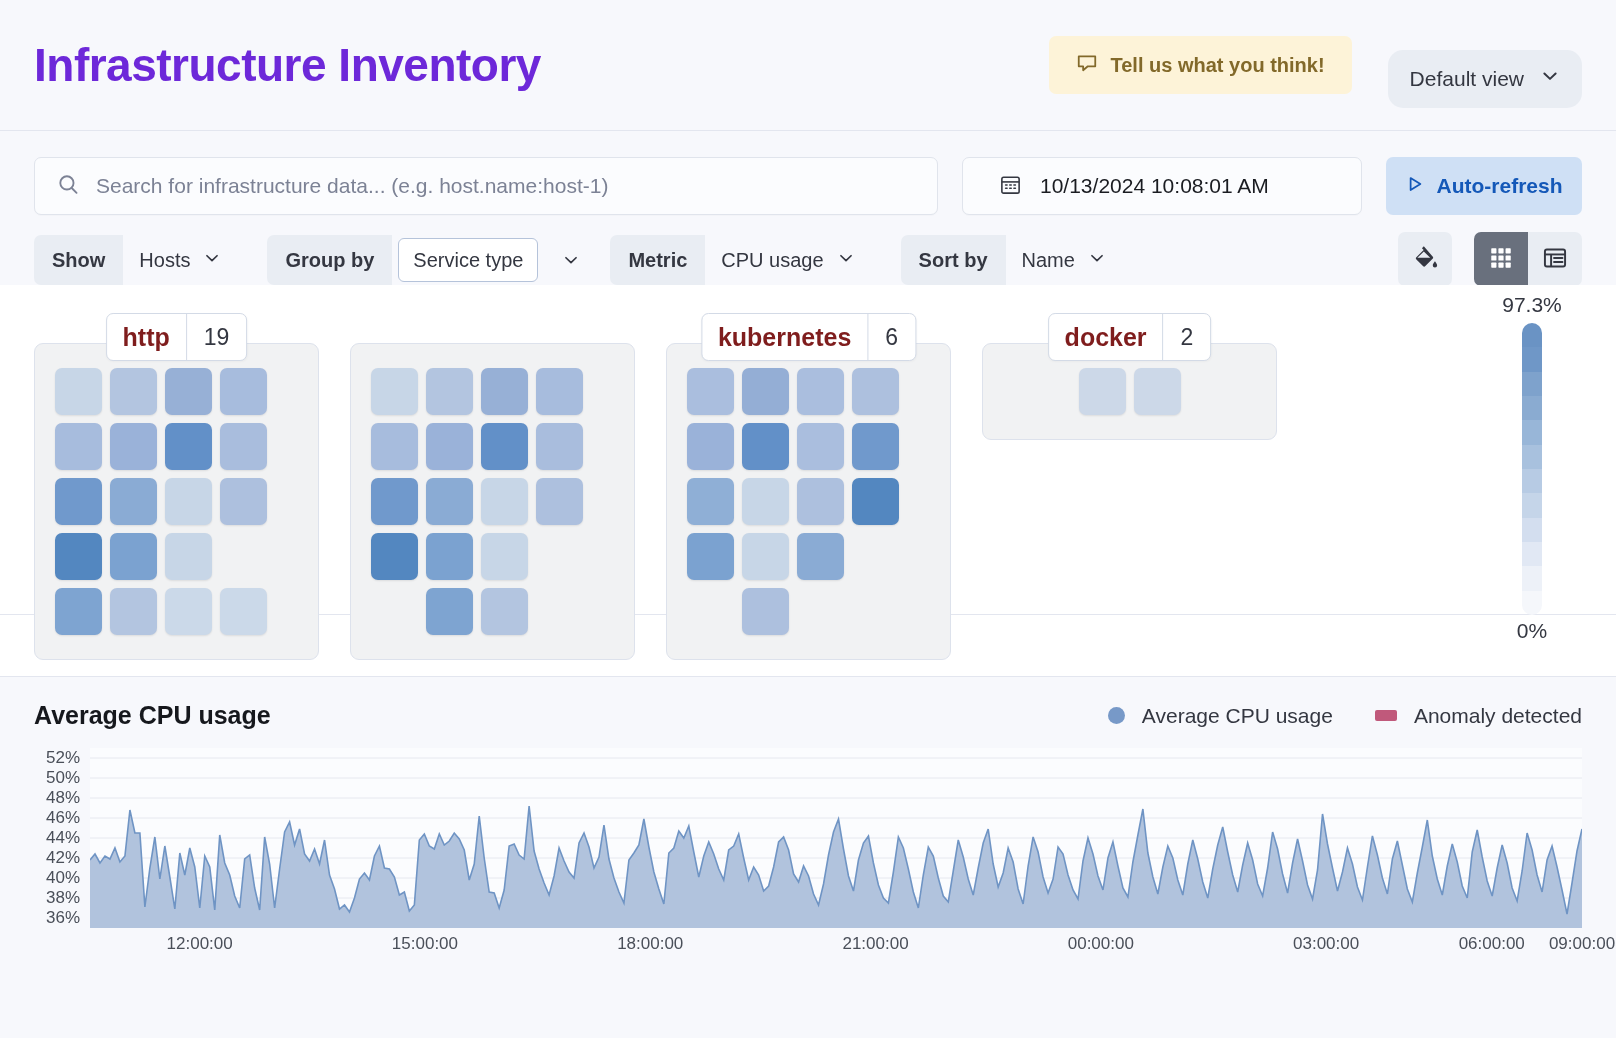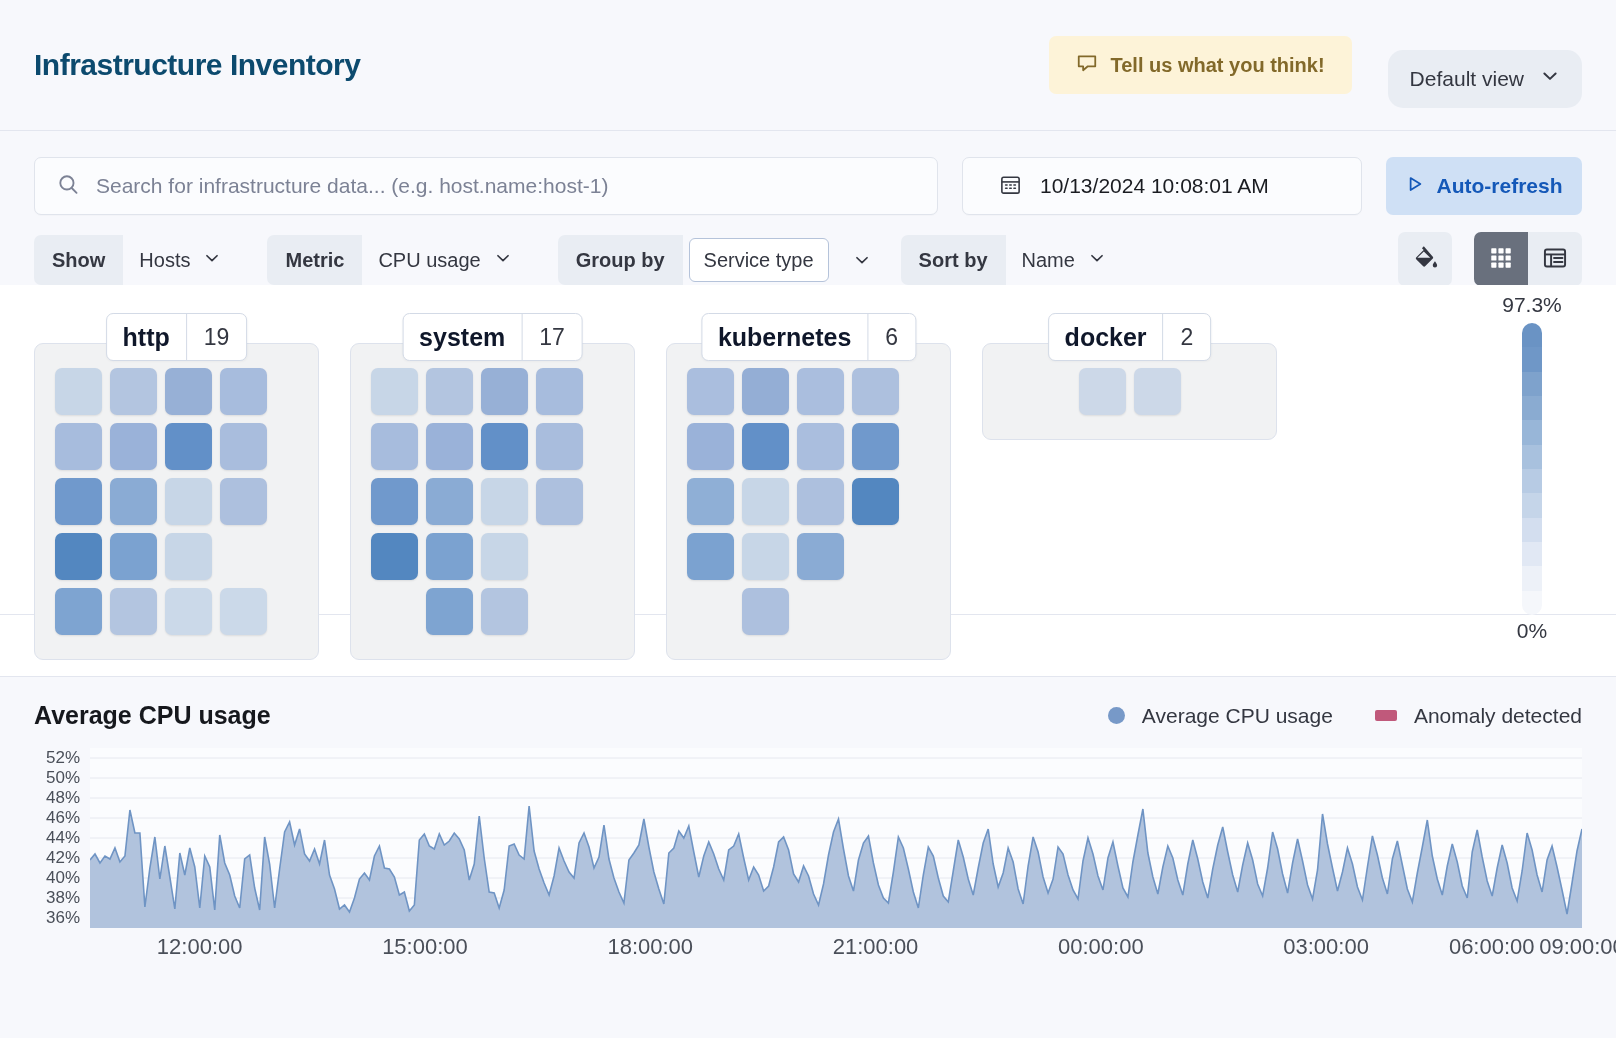--- a/index.html
+++ b/index.html
@@ -14,24 +14,24 @@
   
   .header {
     height: 131px;
     background: #F7F8FC;
     border-bottom: 1px solid #E3E6EF;
     display: flex; align-items: center;
     padding: 0 34px;
     position: relative;
   }
   .page-title {
-    font-size: 30px;
+    font-size: 46px;
     font-weight: bold;
     letter-spacing: -0.5px;
-    color: #0c4a6e;
+    color: #6d28d9;
     flex: 1;
   }
   .feedback-btn {
     background: #FDF3D8;
     border: none;
     border-radius: 7px;
     height: 58px;
     padding: 0 27px;
     display: flex; align-items: center; gap: 13px;
     color: #82692a;
@@ -161,21 +161,21 @@
     border-radius: 7px;
     display: flex; align-items: stretch;
     height: 48px;
     z-index: 3;
     box-shadow: 0 1px 2px rgba(0,0,0,0.03);
     white-space: nowrap;
   }
   .group-name {
     display: flex; align-items: center;
     padding: 0 16px;
-    font-size: 25px; font-weight: bold; color: #0f172a;
+    font-size: 25px; font-weight: bold; color: #7f1d1d;
     cursor: pointer;
   }
   .group-count {
     display: flex; align-items: center;
     padding: 0 17px;
     font-size: 23px; color: #343741;
     border-left: 1px solid #D3DAE6;
   }
   .group-body {
     background: #F1F2F3;
@@ -244,21 +244,21 @@
     font-size: 17px; color: #4a4f59;
     transform: translateY(-50%);
     white-space: nowrap;
   }
   .plot {
     position: absolute; left: 56px; right: 0; top: 0; height: 180px;
   }
   .x-labels { position: absolute; left: 56px; right: 0; top: 186px; height: 30px; }
   .x-label {
     position: absolute;
-    font-size: 22px; color: #4a4f59;
+    font-size: 17px; color: #4a4f59;
     transform: translateX(-50%);
     white-space: nowrap;
   }
 </style>
 </head>
 <body>
 
 <div class="header">
   <div class="page-title">Infrastructure Inventory</div>
 
@@ -324,44 +324,44 @@
           <span>
             <svg width="18" height="18" viewBox="0 0 16 16" fill="none" stroke="#343741" stroke-width="1.5">
                 <path d="M3.5 6L8 10.3 12.5 6" stroke-linecap="round" stroke-linejoin="round"></path>
               </svg>
           </span>
         </button>
       </div>
     </div>
 
     <div class="filter-group">
+      <div class="filter-label">Group by</div>
+      <div class="filter-value-wrap">
+        <button class="filter-value boxed">
+          <span>Service type</span>
+        </button>
+        <span style="margin-left:14px;display:flex;">
+          <svg width="18" height="18" viewBox="0 0 16 16" fill="none" stroke="#343741" stroke-width="1.5">
+              <path d="M3.5 6L8 10.3 12.5 6" stroke-linecap="round" stroke-linejoin="round"></path>
+            </svg>
+        </span>
+      </div>
+    </div>
+
+    <div class="filter-group">
       <div class="filter-label">Metric</div>
       <div class="filter-value-wrap">
         <button class="filter-value">
           <span>CPU usage</span>
           <span>
             <svg width="18" height="18" viewBox="0 0 16 16" fill="none" stroke="#343741" stroke-width="1.5">
                 <path d="M3.5 6L8 10.3 12.5 6" stroke-linecap="round" stroke-linejoin="round"></path>
               </svg>
           </span>
         </button>
-      </div>
-    </div>
-
-    <div class="filter-group">
-      <div class="filter-label">Group by</div>
-      <div class="filter-value-wrap">
-        <button class="filter-value boxed">
-          <span>Service type</span>
-        </button>
-        <span style="margin-left:14px;display:flex;">
-          <svg width="18" height="18" viewBox="0 0 16 16" fill="none" stroke="#343741" stroke-width="1.5">
-              <path d="M3.5 6L8 10.3 12.5 6" stroke-linecap="round" stroke-linejoin="round"></path>
-            </svg>
-        </span>
       </div>
     </div>
 
     <div class="filter-group">
       <div class="filter-label">Sort by</div>
       <div class="filter-value-wrap">
         <button class="filter-value">
           <span>Name</span>
           <span>
             <svg width="18" height="18" viewBox="0 0 16 16" fill="none" stroke="#343741" stroke-width="1.5">
@@ -438,24 +438,20 @@
             <div class="tile" style="background: rgb(199, 214, 231);"></div>
             <div class="tile-spacer"></div>
             <div class="tile" style="background: rgb(126, 164, 209);"></div>
             <div class="tile" style="background: rgb(179, 197, 224);"></div>
             <div class="tile" style="background: rgb(203, 217, 233);"></div>
             <div class="tile" style="background: rgb(203, 217, 233);"></div>
           </div>
         </div>
       </div>
       <div class="group">
-        <div class="group-badge">
-          <div class="group-name">system</div>
-          <div class="group-count">17</div>
-        </div>
         <div class="group-body">
           <div class="tiles">
             <div class="tile" style="background: rgb(199, 214, 231);"></div>
             <div class="tile" style="background: rgb(179, 197, 224);"></div>
             <div class="tile" style="background: rgb(151, 176, 214);"></div>
             <div class="tile" style="background: rgb(167, 188, 221);"></div>
             <div class="tile" style="background: rgb(167, 188, 221);"></div>
             <div class="tile" style="background: rgb(154, 178, 217);"></div>
             <div class="tile" style="background: rgb(98, 144, 200);"></div>
             <div class="tile" style="background: rgb(169, 189, 221);"></div>

